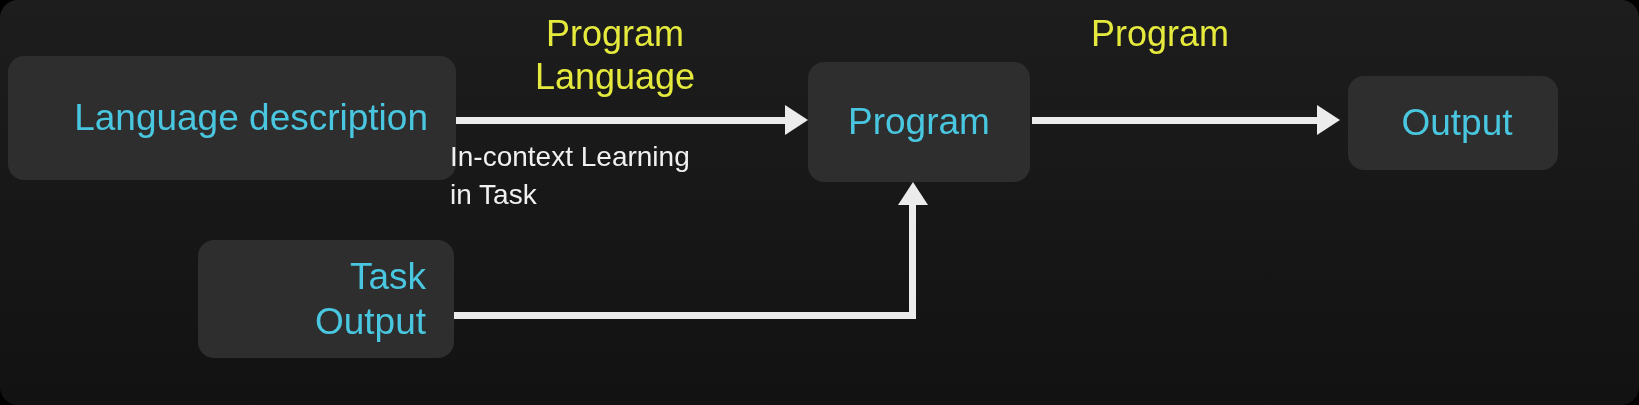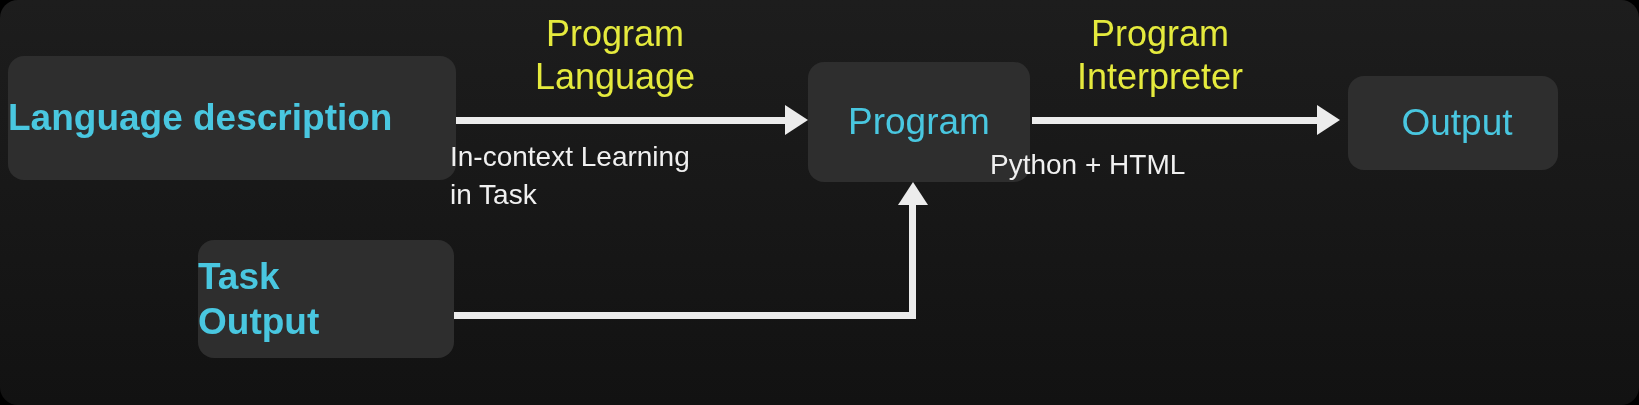--- a/index.html
+++ b/index.html
@@ -21,21 +21,21 @@
     background: #2e2e2e;
     border-radius: 16px;
     box-sizing: border-box;
     display: flex;
     align-items: center;
     color: #49c7e0;
     font-size: 37px;
     line-height: 1.22;
   }
   .node .lines { width: 100%; }
-  .node.align-right { justify-content: flex-end; text-align: left; padding-right: 28px; font-weight: bold; }
+  .node.align-right { justify-content: flex-end; text-align: right; padding-right: 28px; }
   .node.align-center { justify-content: center; text-align: center; }
   .line-span { display: block; }
 
   .edge-label {
     position: absolute;
     text-align: center;
     color: #e5ea3d;
     font-size: 36px;
     line-height: 1.2;
   }
@@ -94,26 +94,22 @@
   </div>
 
   <div class="node align-center" style="left:808px; top:62px; width:222px; height:120px;">
     <div class="lines">
       <span class="line-span">Program</span>
     </div>
   </div>
 
   <div class="edge-label" style="left:985px; top:12px; width:350px;">
     <span class="line-span">Program</span>
-    <span class="line-span">Interpreter</span>
   </div>
 
-  <div class="edge-sublabel" style="left:990px; top:146px; width:350px;">
-    <span class="line-span">Python + HTML</span>
-  </div>
 
   <div>
     <div class="arrow-line" style="left:1032px; top:117px; width:288px; height:7px;"></div>
     <div class="arrow-head right" style="left:1317px; top:105px;"></div>
   </div>
 
   <div class="node align-center" style="left:1348px; top:76px; width:210px; height:94px;padding-left:8px;">
     <div class="lines">
       <span class="line-span">Output</span>
     </div>

